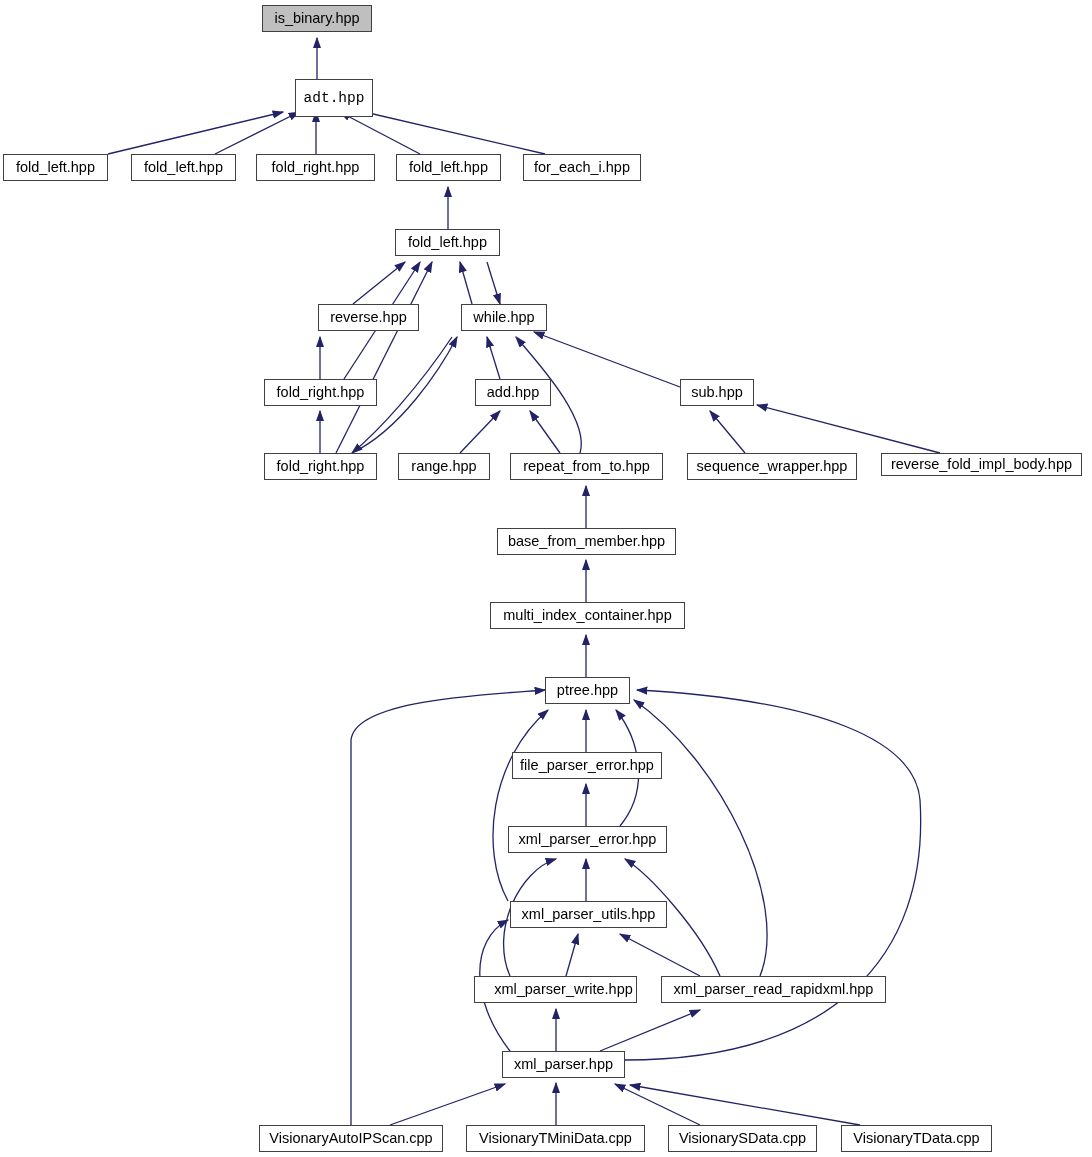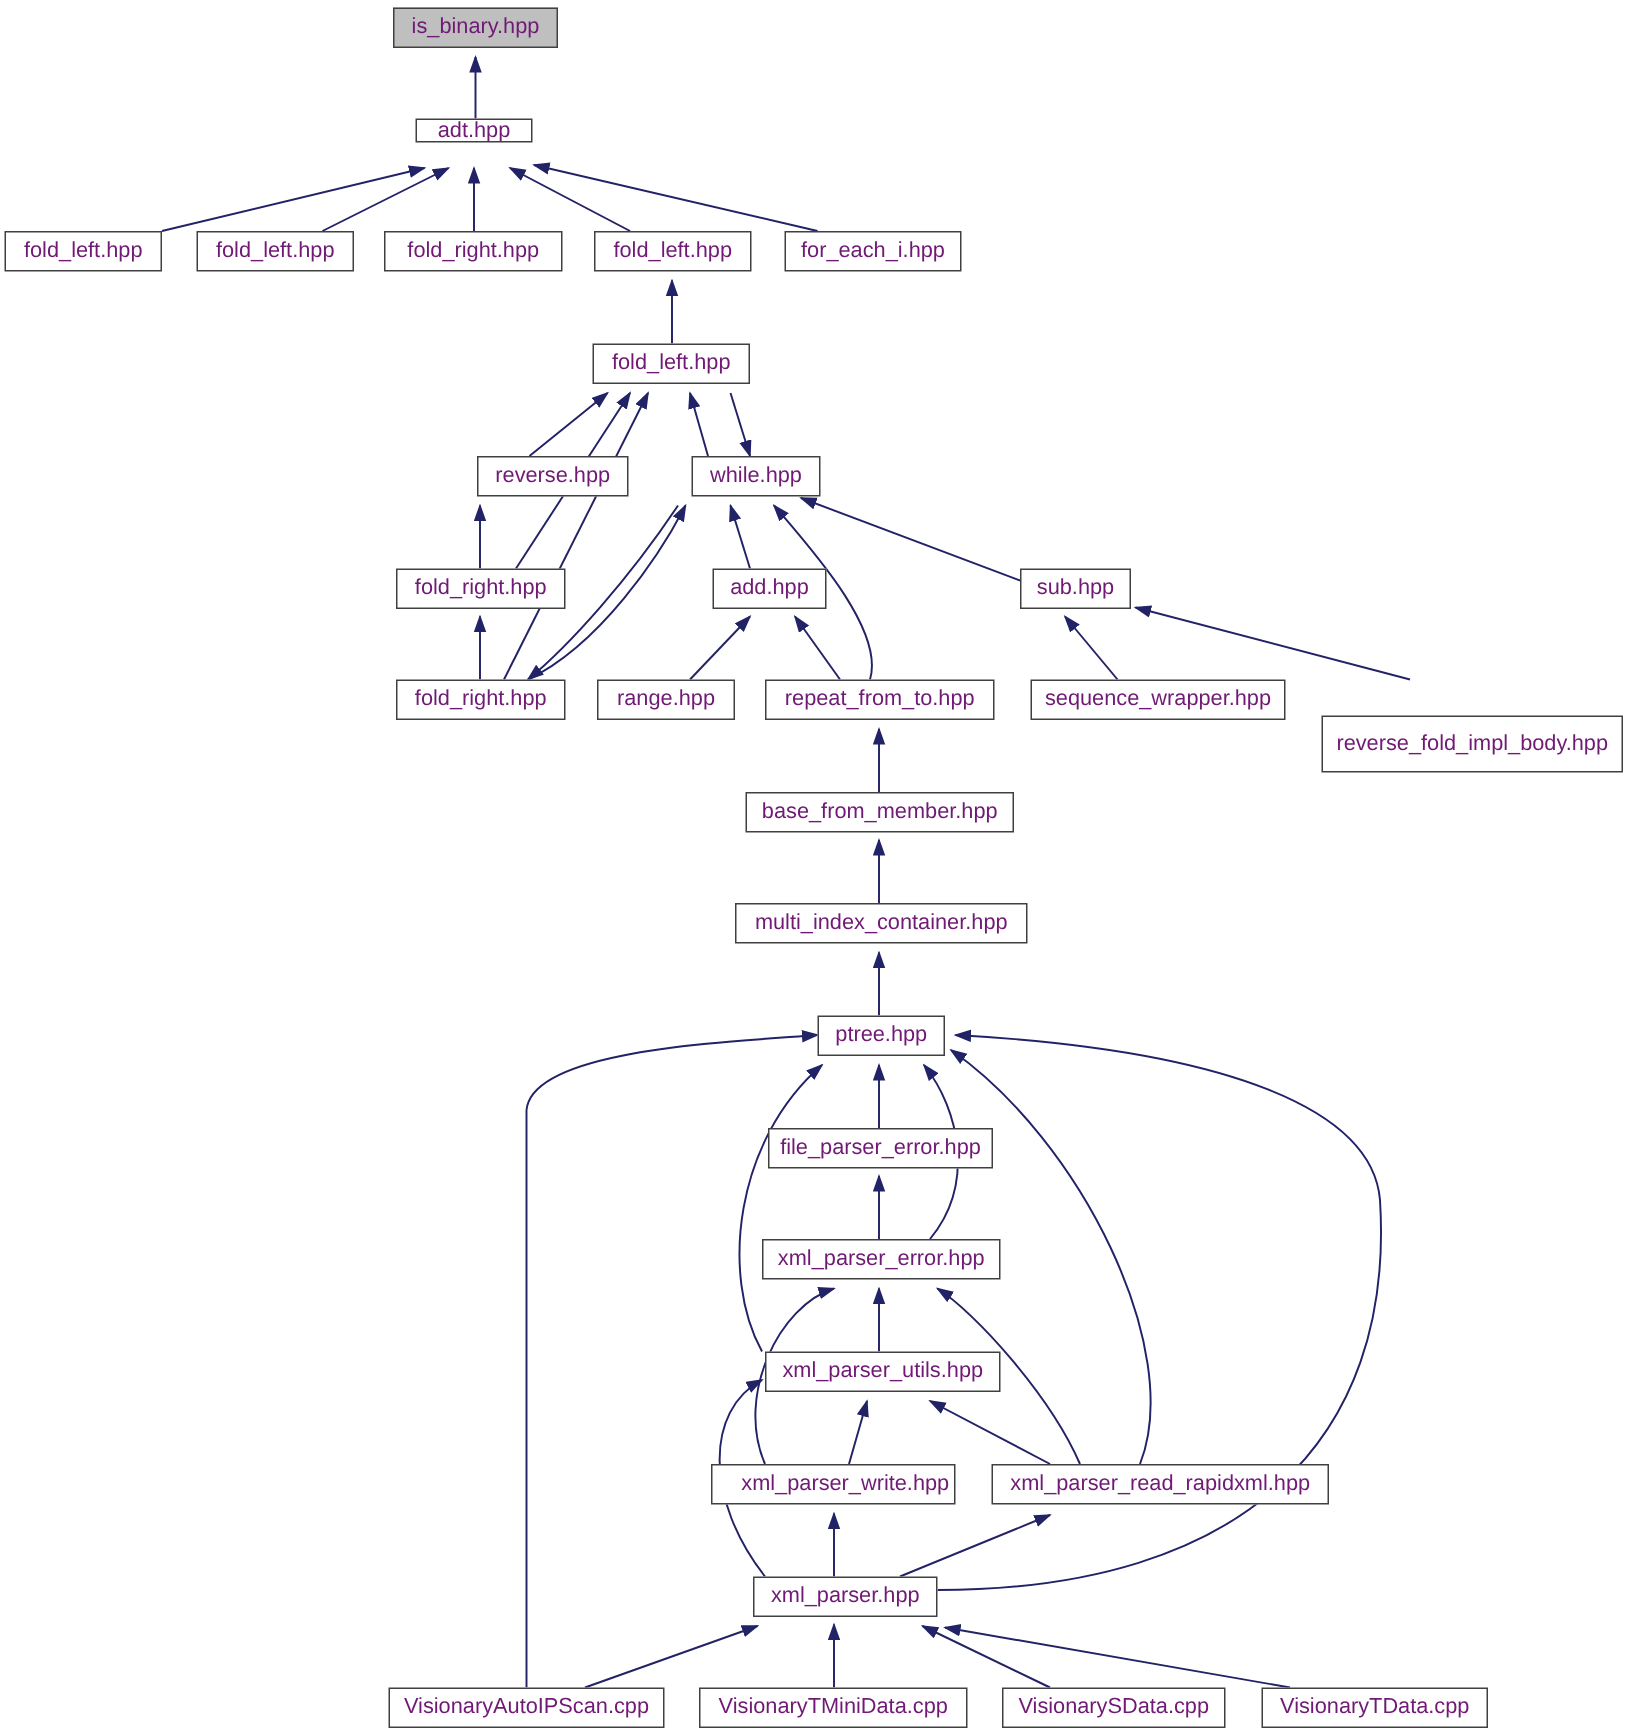--- a/index.html
+++ b/index.html
@@ -20,21 +20,21 @@
     left: 0;
     top: 0;
     width: 1092px;
     height: 1157px;
   }
   .node {
     position: absolute;
     box-sizing: border-box;
     border: 1px solid #404040;
     background: #ffffff;
-    color: #701a75;
+    color: #000000;
     font-size: 14.5px;
     line-height: 1;
     display: flex;
     align-items: center;
     justify-content: center;
     white-space: nowrap;
     cursor: pointer;
     z-index: 2;
   }
   .node.highlight {
@@ -100,21 +100,21 @@
         <path d="M390,1125 L505,1084" fill="none" stroke="#222266" stroke-width="1.3" marker-end="url(#arrowhead)"></path>
         <path d="M556,1125 L556,1083" fill="none" stroke="#222266" stroke-width="1.3" marker-end="url(#arrowhead)"></path>
         <path d="M700,1125 L615,1084" fill="none" stroke="#222266" stroke-width="1.3" marker-end="url(#arrowhead)"></path>
         <path d="M860,1125 L630,1085" fill="none" stroke="#222266" stroke-width="1.3" marker-end="url(#arrowhead)"></path>
       </g>
   </svg>
   <div id="node-layer">
       <div class="node highlight" style="left: 262px; top: 5px; width: 110px; height: 27px;">
         <span class="node-label">is_binary.hpp</span>
       </div>
-      <div class="node" style="left: 277px; top: 79px; width: 78px; height: 16px;">
+      <div class="node" style="left: 295px; top: 79px; width: 78px; height: 38px; font-family: Liberation Mono, monospace;">
         <span class="node-label">adt.hpp</span>
       </div>
       <div class="node" style="left: 3px; top: 154px; width: 105px; height: 27px;">
         <span class="node-label">fold_left.hpp</span>
       </div>
       <div class="node" style="left: 131px; top: 154px; width: 105px; height: 27px;">
         <span class="node-label">fold_left.hpp</span>
       </div>
       <div class="node" style="left: 256px; top: 154px; width: 119px; height: 27px;">
         <span class="node-label">fold_right.hpp</span>
@@ -148,21 +148,21 @@
       </div>
       <div class="node" style="left: 398px; top: 453px; width: 92px; height: 27px;">
         <span class="node-label">range.hpp</span>
       </div>
       <div class="node" style="left: 510px; top: 453px; width: 153px; height: 27px;">
         <span class="node-label">repeat_from_to.hpp</span>
       </div>
       <div class="node" style="left: 687px; top: 453px; width: 170px; height: 27px;">
         <span class="node-label">sequence_wrapper.hpp</span>
       </div>
-      <div class="node" style="left: 881px; top: 453px; width: 201px; height: 38px; margin-top: 24px;">
+      <div class="node" style="left: 881px; top: 453px; width: 201px; height: 23px;">
         <span class="node-label">reverse_fold_impl_body.hpp</span>
       </div>
       <div class="node" style="left: 497px; top: 528px; width: 179px; height: 27px;">
         <span class="node-label">base_from_member.hpp</span>
       </div>
       <div class="node" style="left: 490px; top: 602px; width: 195px; height: 27px;">
         <span class="node-label">multi_index_container.hpp</span>
       </div>
       <div class="node" style="left: 545px; top: 677px; width: 85px; height: 27px;">
         <span class="node-label">ptree.hpp</span>

